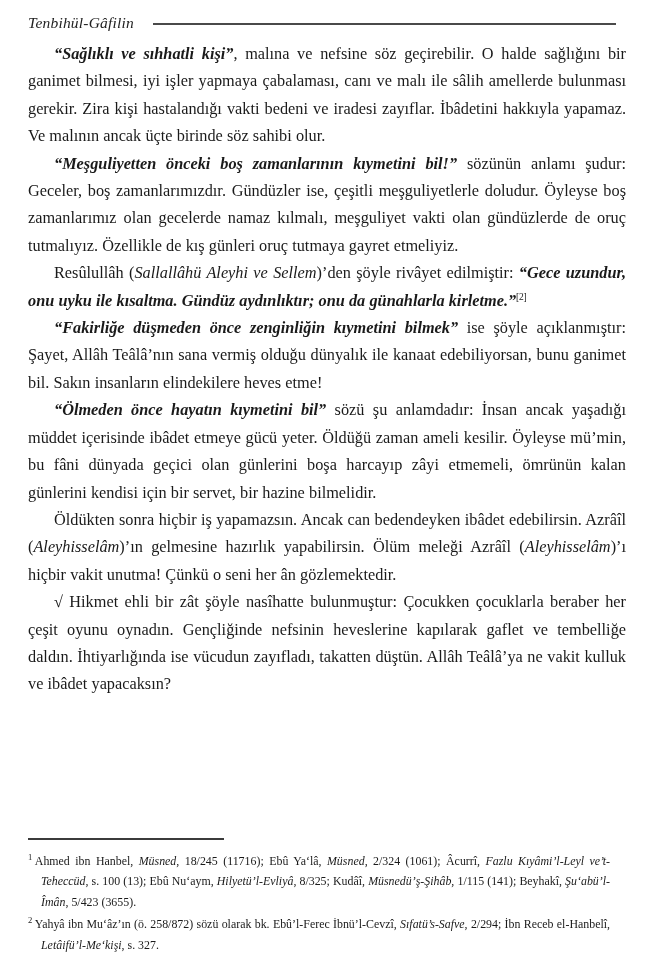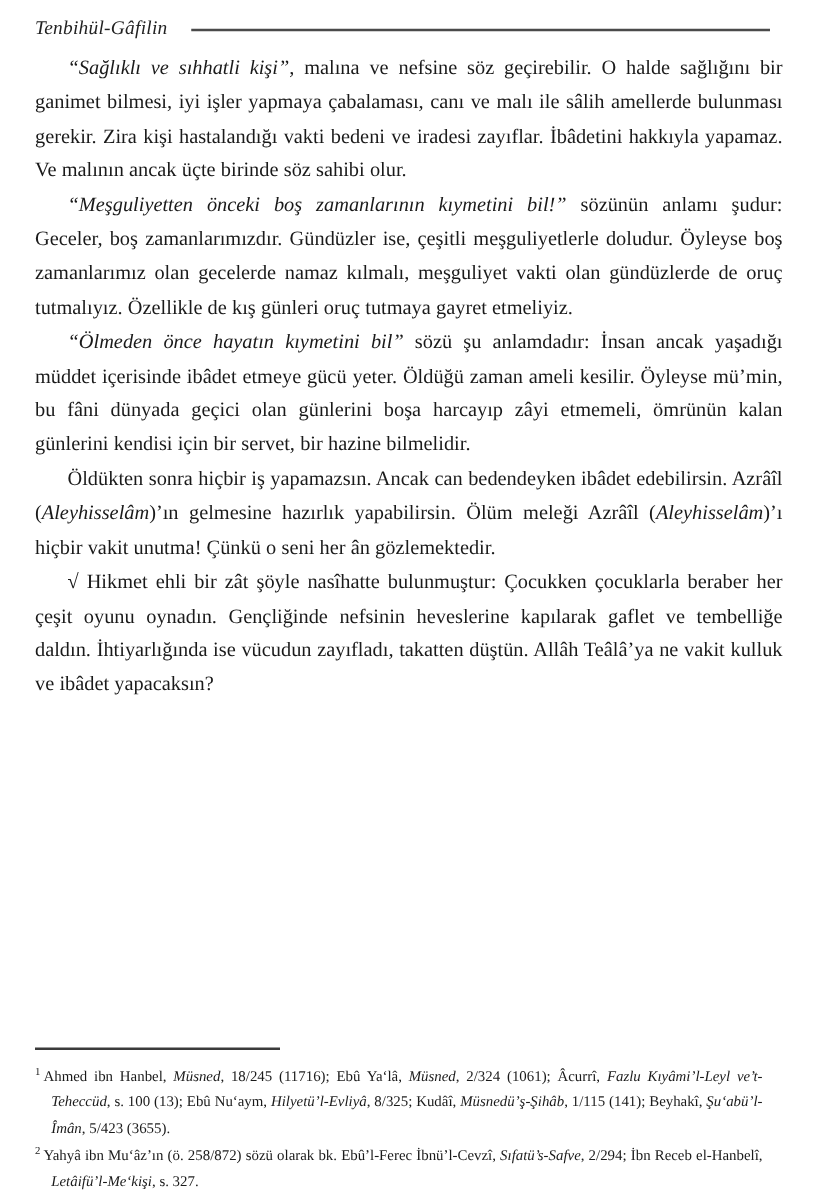--- a/index.html
+++ b/index.html
@@ -63,21 +63,21 @@
     margin: 0;
     text-align: justify;
     text-justify: inter-word;
     font-size: 16.3px;
     line-height: 27.4px;
     text-indent: 26px;
     hyphens: manual;
     word-spacing: 0.1px;
   }
   b.q {
-    font-weight: normal;
+    font-weight: bold;
     font-style: italic;
   }
   i.hon {
     font-style: italic;
   }
   sup.fn {
     font-size: 9.5px;
     vertical-align: super;
     line-height: 0;
     font-style: normal;
@@ -133,21 +133,27 @@
 
     <p class="para">
       <b class="q">“Sağlıklı ve sıhhatli kişi”</b><span>, malına ve nefsine söz geçirebilir. O halde sağlığını bir ganimet bilmesi, iyi işler yapmaya çabalaması, canı ve malı ile sâlih amellerde bulunması gerekir. Zira kişi hastalandığı vakti bedeni ve iradesi zayıflar. İbâdetini hakkıyla yapamaz. Ve malının ancak üçte birinde söz sahibi olur.</span>
     </p>
 
     <p class="para">
       <b class="q">“Meşguliyetten önceki boş zamanlarının kıymetini bil!”</b><span> sözünün anlamı şudur: Geceler, boş zamanlarımızdır. Gündüzler ise, çeşitli meşguliyetlerle doludur. Öyleyse boş zamanlarımız olan gecelerde namaz kılmalı, meşguliyet vakti olan gündüzlerde de oruç tutmalıyız. Özellikle de kış günleri oruç tutmaya gayret etmeliyiz.</span>
     </p>
 
 
+    <p class="para">
+      <span>Resûlullâh (</span><i class="hon">Sallallâhü Aleyhi ve Sellem</i><span>)’den şöyle rivâyet edilmiştir: </span><b class="q">“Gece uzundur, onu uyku ile kısaltma. Gündüz aydınlıktır; onu da günahlarla kirletme.”</b><sup class="fn">[2]</sup>
+    </p>
 
+    <p class="para">
+      <b class="q">“Fakirliğe düşmeden önce zenginliğin kıymetini bilmek”</b><span> ise şöyle açıklanmıştır: Şayet, Allâh Teâlâ’nın sana vermiş olduğu dünyalık ile kanaat edebiliyorsan, bunu ganimet bil. Sakın insanların elindekilere heves etme!</span>
+    </p>
 
     <p class="para">
       <b class="q">“Ölmeden önce hayatın kıymetini bil”</b><span> sözü şu anlamdadır: İnsan ancak yaşadığı müddet içerisinde ibâdet etmeye gücü yeter. Öldüğü zaman ameli kesilir. Öyleyse mü’min, bu fâni dünyada geçici olan günlerini boşa harcayıp zâyi etmemeli, ömrünün kalan günlerini kendisi için bir servet, bir hazine bilmelidir.</span>
     </p>
 
     <p class="para">
       <span>Öldükten sonra hiçbir iş yapamazsın. Ancak can bedendeyken ibâdet edebilirsin. Azrâîl (</span><i class="hon">Aleyhisselâm</i><span>)’ın gelmesine hazırlık yapabilirsin. Ölüm meleği Azrâîl (</span><i class="hon">Aleyhisselâm</i><span>)’ı hiçbir vakit unutma! Çünkü o seni her ân gözlemektedir.</span>
     </p>
 
     <p class="para">

